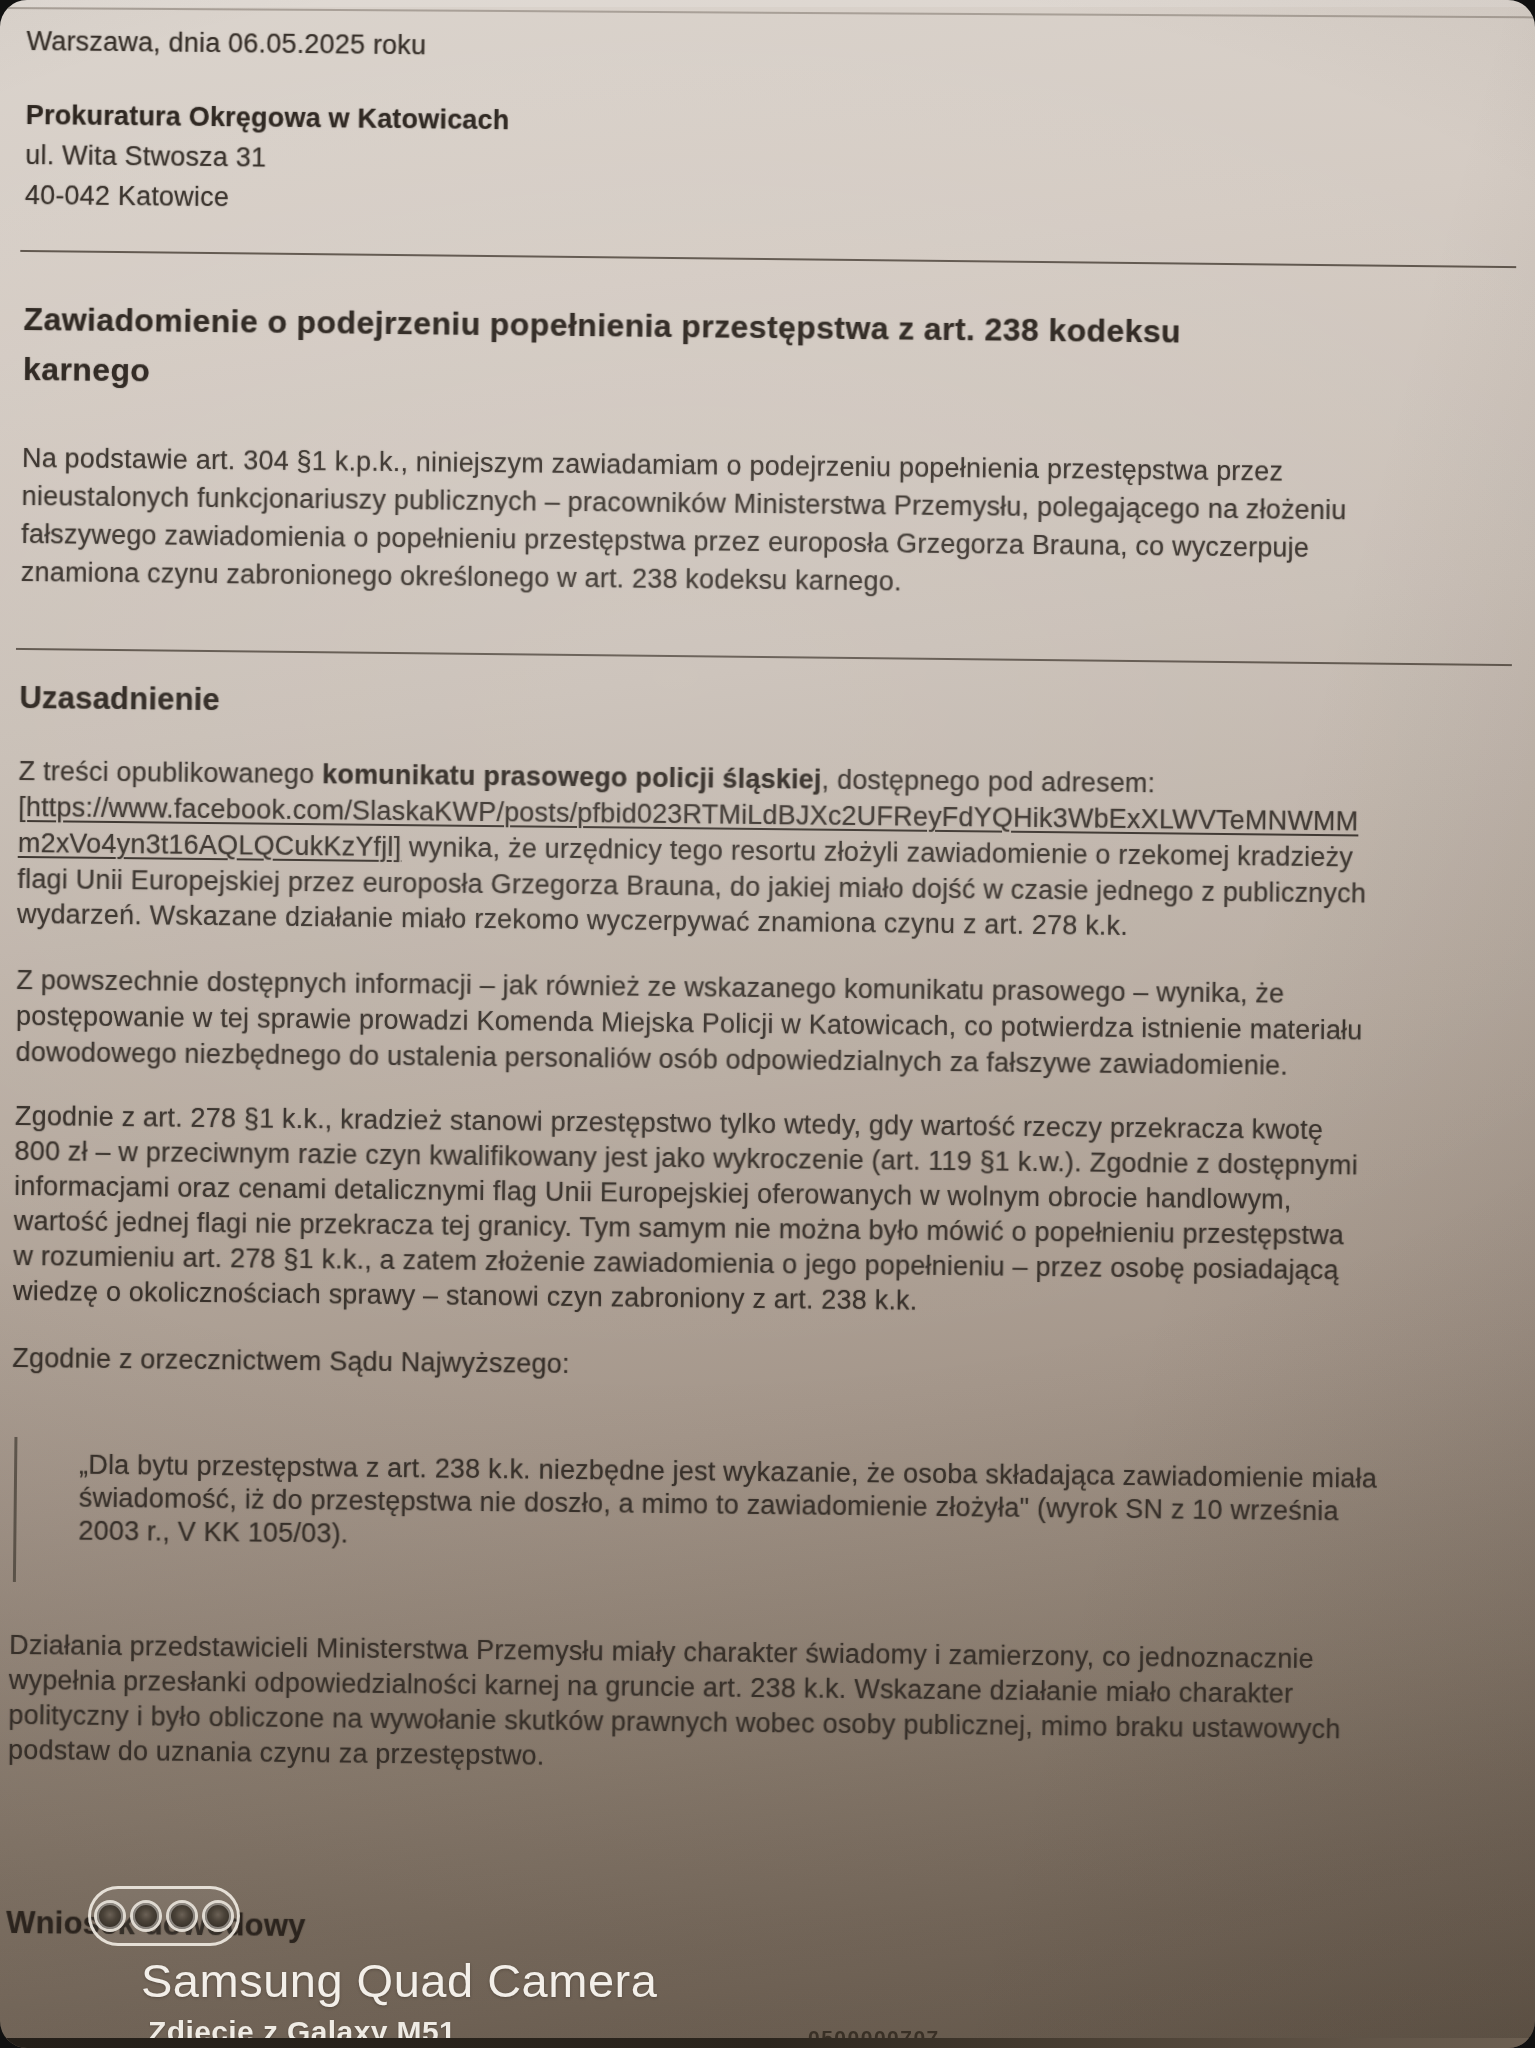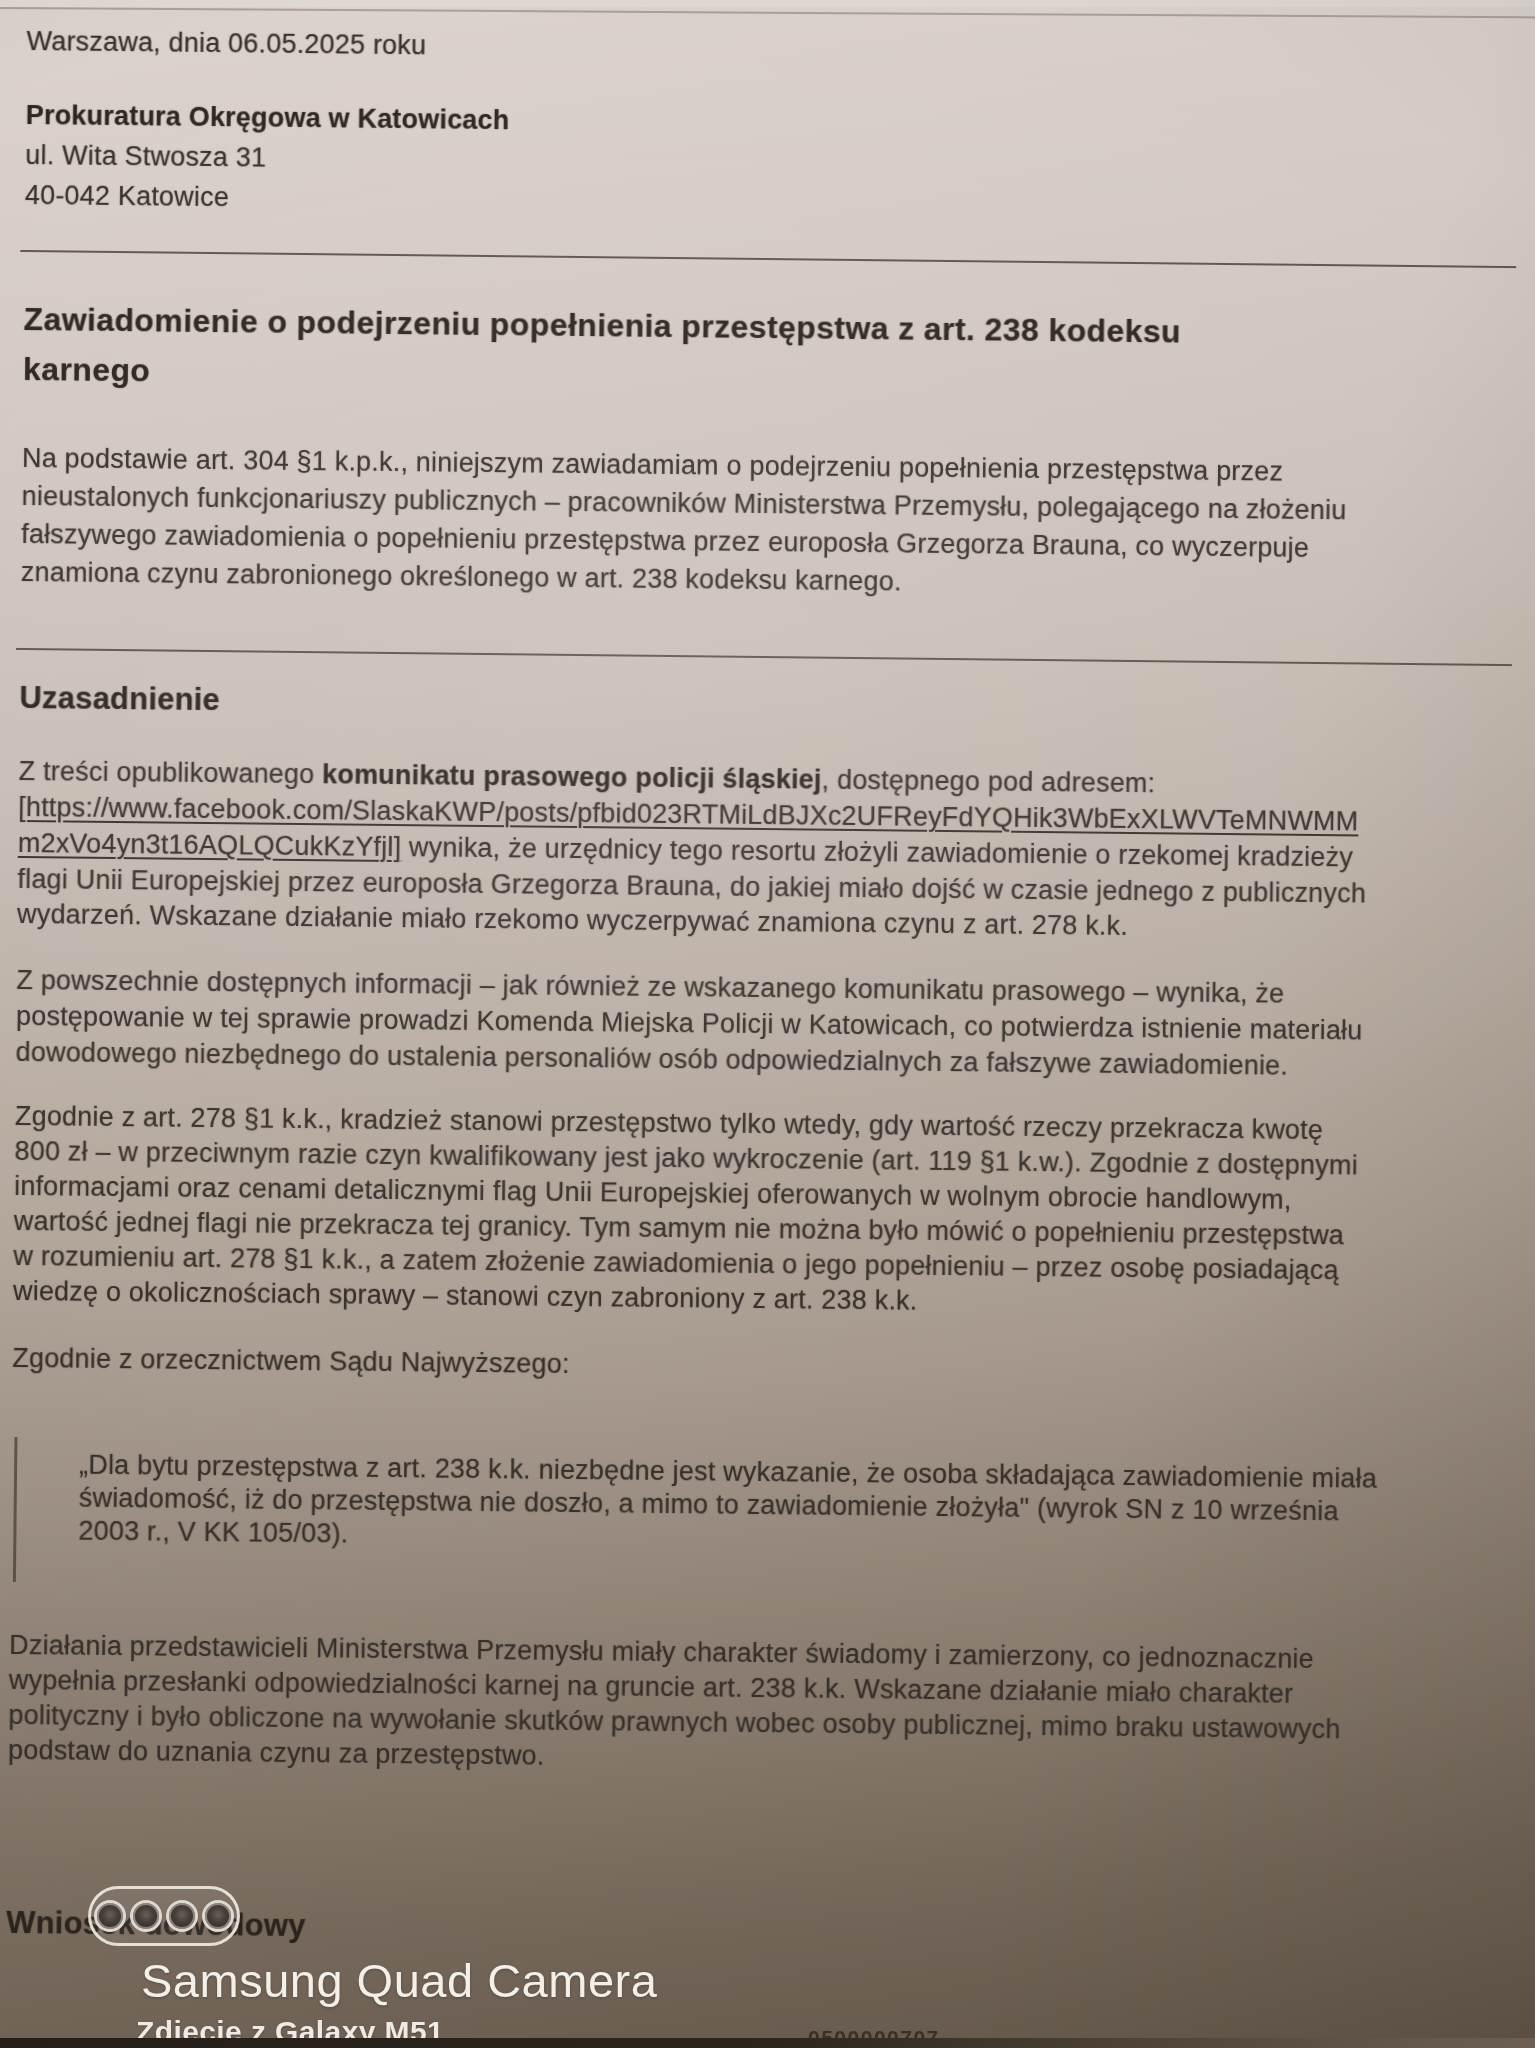--- a/index.html
+++ b/index.html
@@ -2,20 +2,21 @@
 <html lang="pl"><head>
 <meta charset="utf-8">
 <style>
   html,body{margin:0;padding:0;background:#111;}
   .photo{
     position:relative; width:1535px; height:2048px; overflow:hidden;
     font-family:"Liberation Sans", sans-serif;
     background:linear-gradient(173deg,
       #dbd4cd 0%, #d4cbc3 16%, #c8beb5 34%, #b7aba0 52%,
       #a4968a 68%, #8f8173 82%, #7b6d5f 93%, #6b5e50 100%);
+    border-radius:27px;
   }
   .vignette{position:absolute; inset:0; pointer-events:none; z-index:4;
     background:
       radial-gradient(140% 62% at 44% 33%, rgba(255,255,255,0.10) 0%, rgba(0,0,0,0) 55%, rgba(42,34,27,0.16) 100%),
       linear-gradient(105deg, rgba(0,0,0,0) 72%, rgba(52,42,33,0.14) 100%);
   }
   .paper-top-strip{position:absolute; top:0; left:0; width:100%; height:7px;
     background:rgba(255,255,255,0.14); z-index:1;}
   .paper-top-edge{position:absolute; top:7px; left:0; width:102%; height:2px;
     background:rgba(95,85,74,0.40); transform:rotate(0.35deg); transform-origin:0 0; z-index:1;}
@@ -40,21 +41,21 @@
     border:3px solid rgba(238,232,224,0.92); border-radius:34px;
     display:flex; align-items:center; justify-content:center; gap:4px;
     background:rgba(255,255,255,0.05); box-sizing:border-box;}
   .cam-lens{width:32px; height:32px; border-radius:50%;
     border:3px solid rgba(238,232,224,0.92); box-sizing:border-box;
     background:radial-gradient(circle at 50% 45%, #6b6156 0%, #4a4238 35%, #332d26 75%);
     box-shadow:inset 0 0 0 2px rgba(236,231,226,0.45);}
   .wm-title{position:absolute; left:141px; top:1953px; font-size:47px; font-weight:500;
     color:#f3efe9; letter-spacing:0.5px; white-space:nowrap;
     text-shadow:0 1px 3px rgba(40,32,25,0.35);}
-  .wm-sub{position:absolute; left:136px; top:2015px; font-size:30px; font-weight:700;
+  .wm-sub{position:absolute; left:148px; top:2015px; font-size:30px; font-weight:700;
     color:#efebe4; letter-spacing:0.4px; white-space:nowrap;
     text-shadow:0 1px 2px rgba(40,32,25,0.35);text-decoration:underline;}
   .footer-digits{position:absolute; left:808px; top:2026px; z-index:3;
     font-size:21px; font-weight:700; color:#332a20; letter-spacing:1.5px; white-space:nowrap;
     filter:blur(0.6px); opacity:0.85;}
   .bottom-strip{position:absolute; left:0; bottom:0; width:100%; height:10px; z-index:6;
     background:linear-gradient(90deg, #241f19 0%, #2b251d 50%, #4a4034 72%, #5f5346 88%, #6d6052 100%);}
 </style>
 </head>
 <body>

